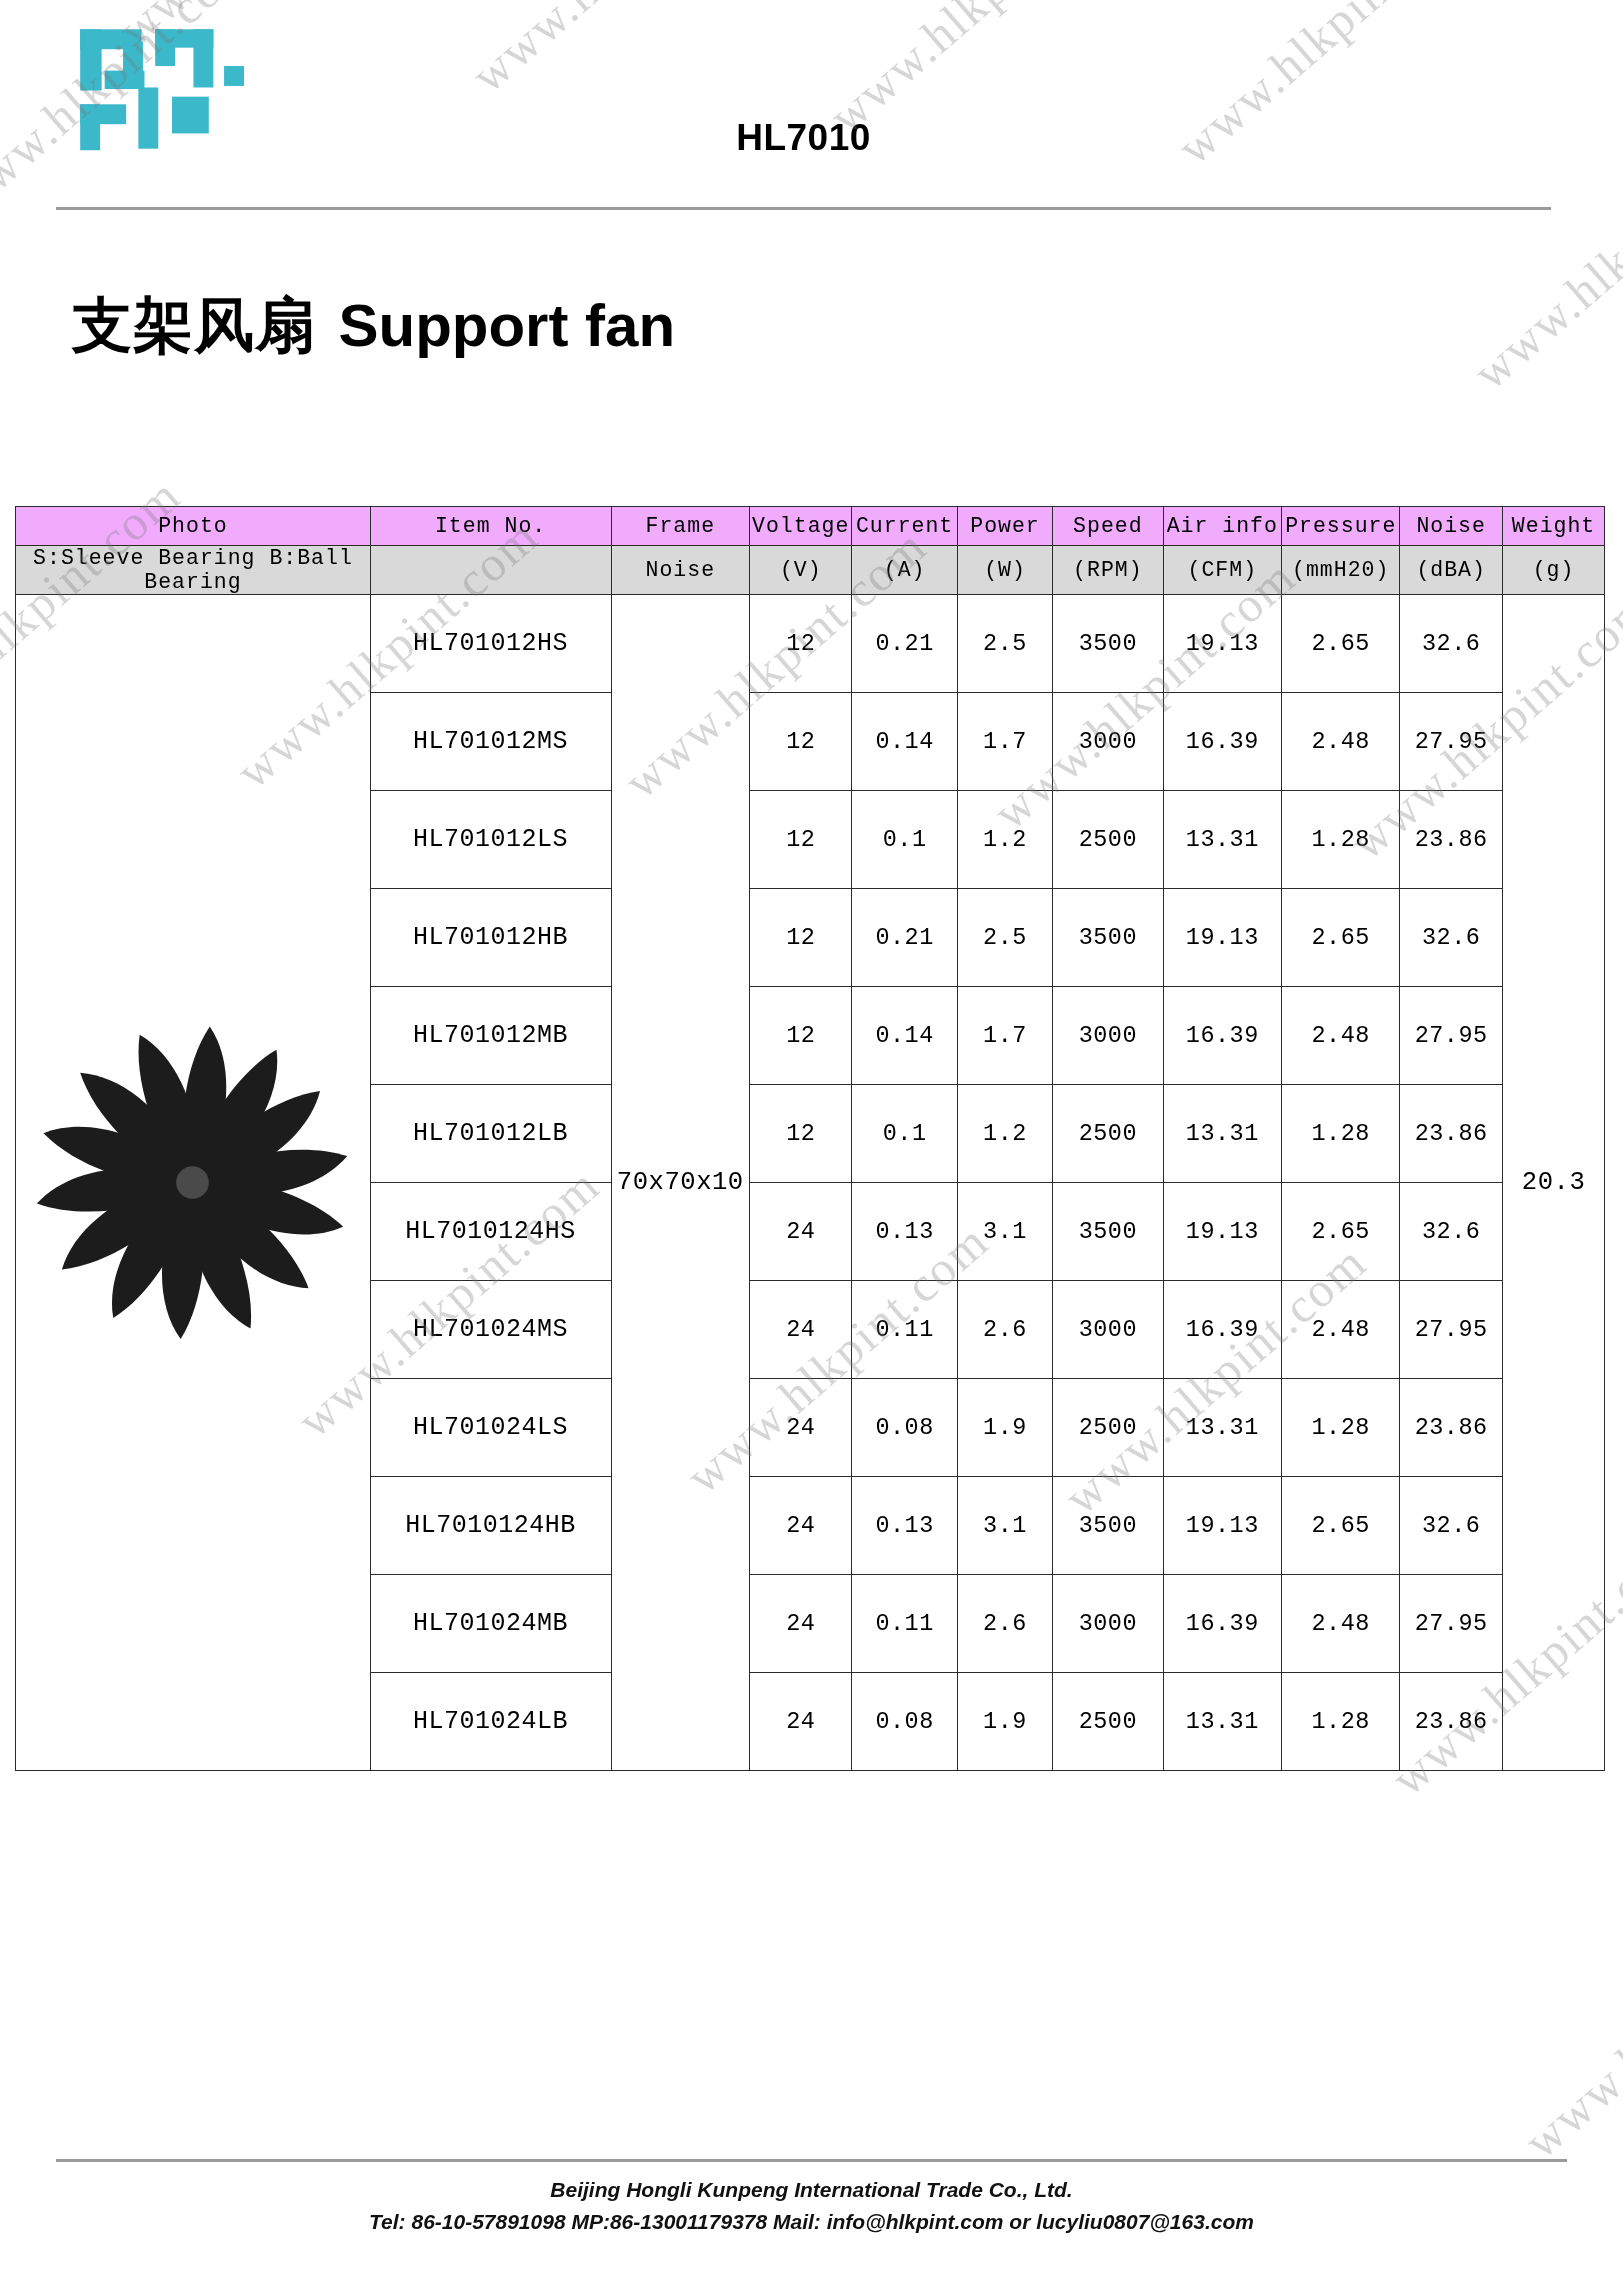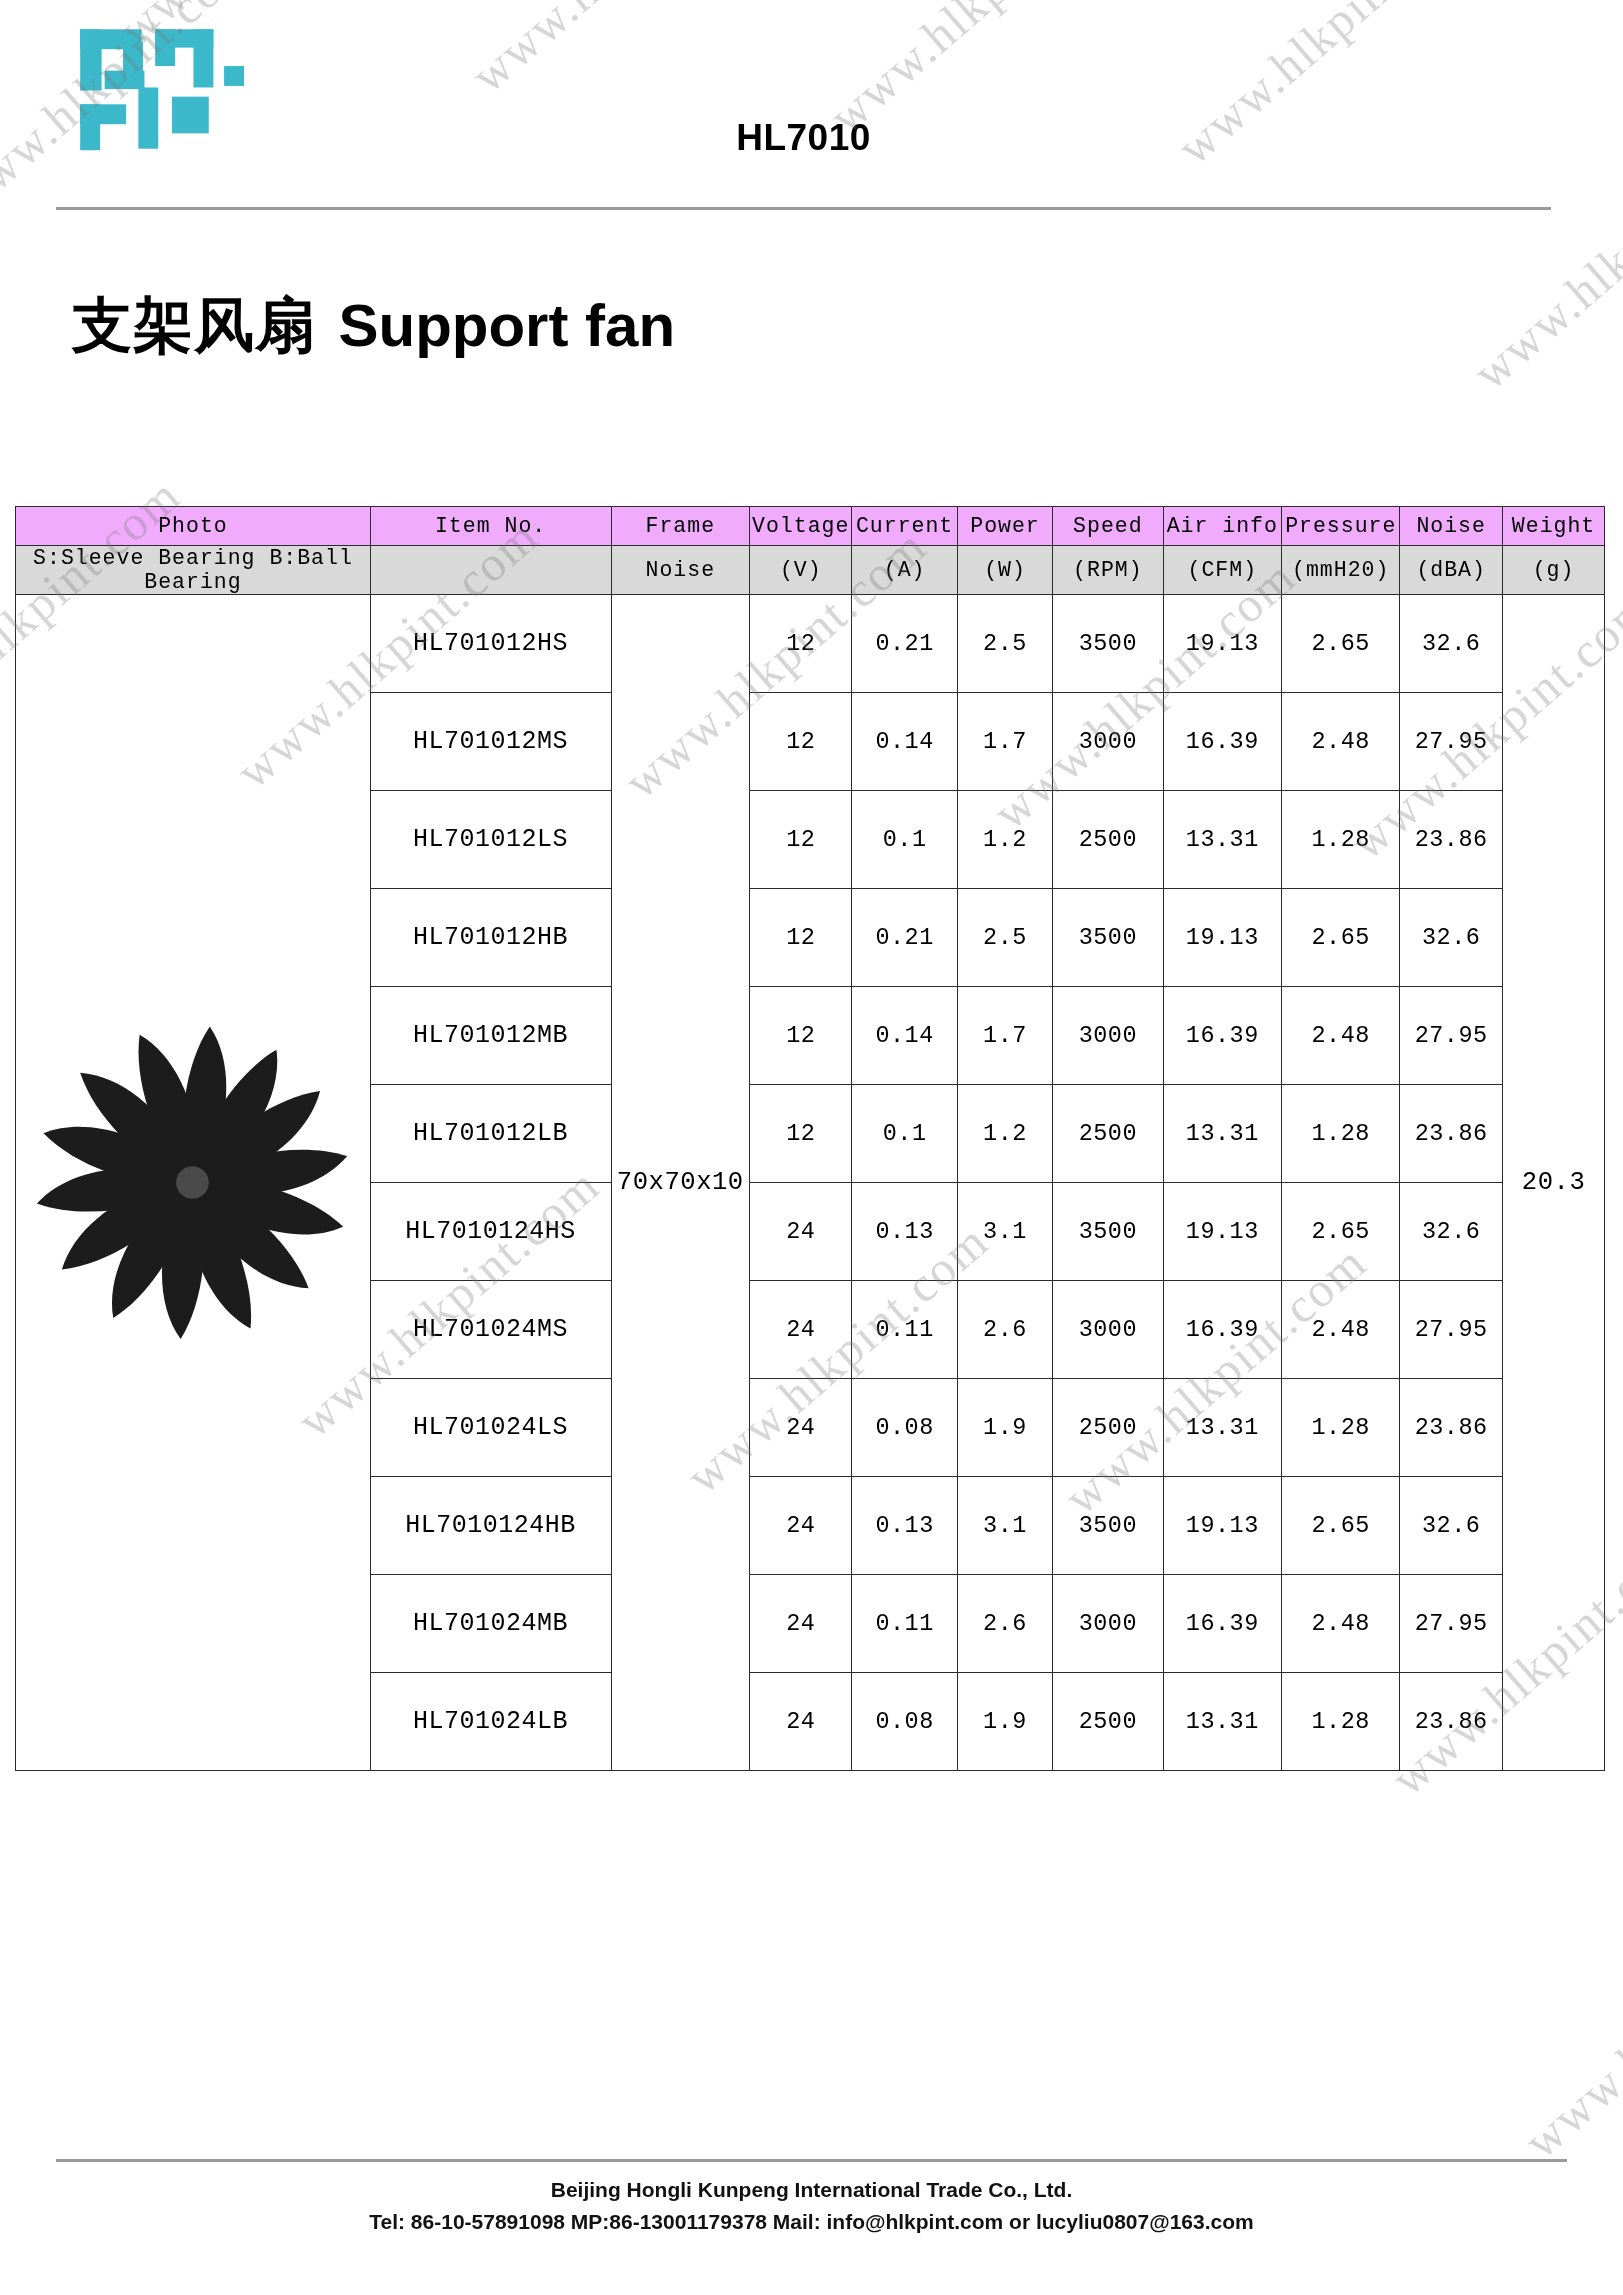--- a/index.html
+++ b/index.html
@@ -171,20 +171,21 @@
     position: absolute;
     left: 0;
     right: 0;
     bottom: 56px;
     text-align: center;
     font-family: "Liberation Sans", sans-serif;
     font-weight: bold;
     font-size: 21px;
     color: #111;
     line-height: 1.55;
+    font-style: italic;
   }
   .footer div { letter-spacing: 0px; }
 </style>
 </head>
 <body>
 
 <div class="page">
 
   <div class="header">
     <div class="logo">

